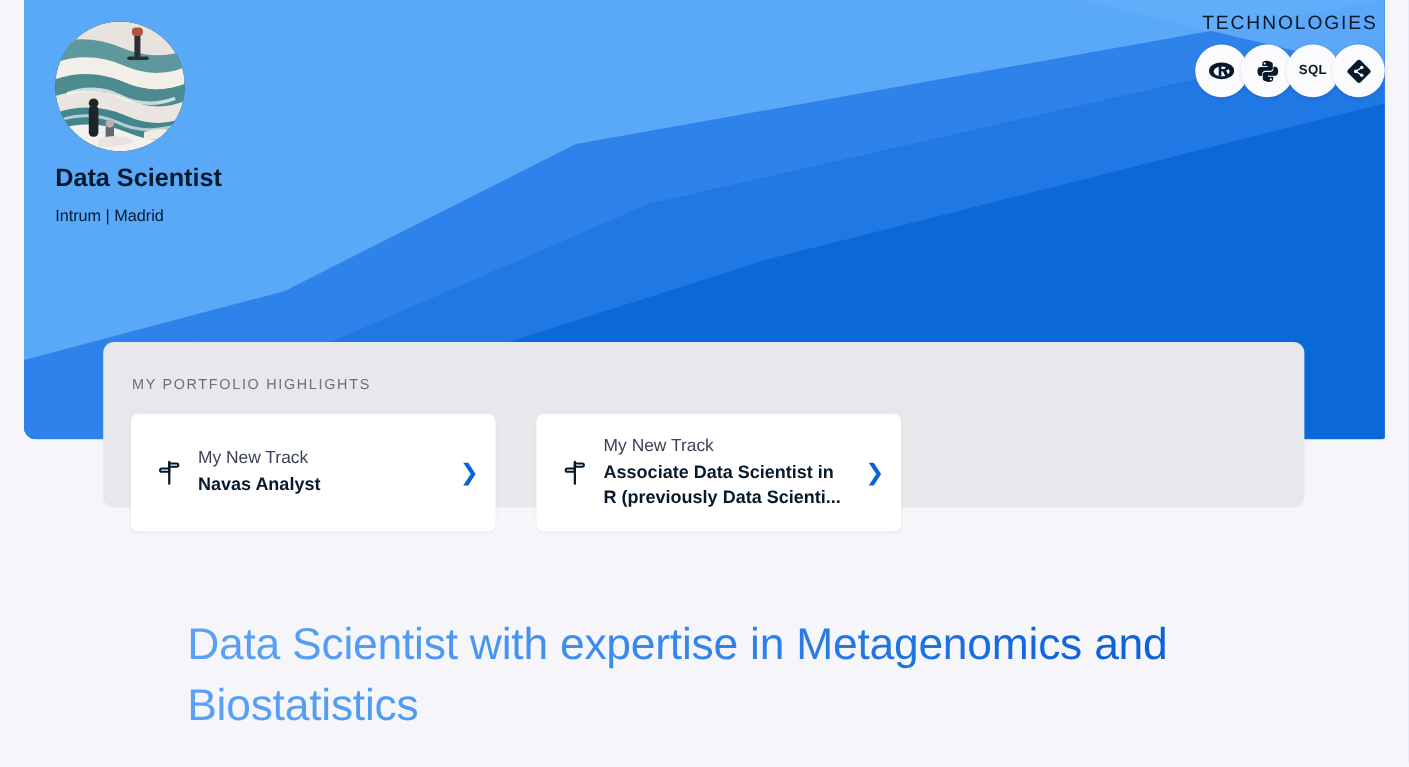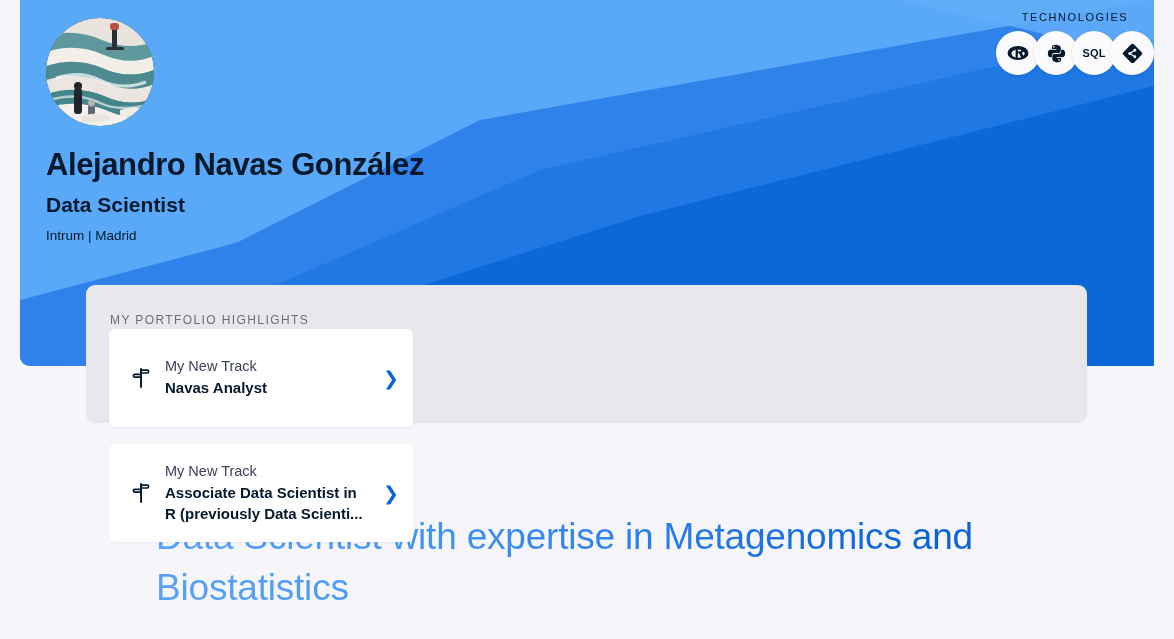--- a/index.html
+++ b/index.html
@@ -90,21 +90,21 @@
   
   .tech-block {
     position: absolute;
     right: 20px;
     top: 11px;
     z-index: 5;
     text-align: center;
   }
 
   .tech-label {
-    font-size: 11px;
+    font-size: 16px;
     letter-spacing: 1.6px;
     color: #05192d;
     font-weight: 500;
     text-align: center;
     margin-bottom: 8px;
   }
 
   .tech-icons {
     display: flex;
     align-items: center;
@@ -150,24 +150,23 @@
     top: 28px;
     font-size: 12px;
     letter-spacing: 1.4px;
     color: #6d6d7a;
     font-weight: 400;
   }
 
   .track-cards {
     position: absolute;
     left: 23px;
-    top: 44px;
-    display: flex;
-    gap: 17px;
-    flex-direction: column;
+    top: 60px;
+    display: flex;
+    gap: 34px;
   }
 
   .track-card {
     width: 304px;
     height: 98px;
     background: #ffffff;
     border-radius: 6px;
     display: flex;
     align-items: center;
     padding: 0 14px 0 22px;
@@ -277,21 +276,20 @@
           <rect x="60" y="29" width="18" height="3" rx="1.5" fill="#2a2f36"></rect>
           <rect x="28" y="70" width="8" height="26" rx="3.5" fill="#1f242b"></rect>
           <circle cx="32" cy="68" r="4" fill="#1f242b"></circle>
           <rect x="42" y="86" width="7" height="15" rx="3" fill="#5e6a72"></rect>
           <circle cx="45.5" cy="85" r="3.4" fill="#b9b3ab"></circle>
           <path d="M36 98 Q52 92 66 100 Q52 106 36 104 Z" fill="#e9e5de"></path>
           <path d="M74 92 Q90 86 104 94 Q90 100 74 98 Z" fill="#efece5"></path>
         </g>
       </svg>
     </div>
-    <div class="profile-name">Alejandro Navas González</div>
     <div class="profile-role">Data Scientist</div>
     <div class="profile-meta">Intrum | Madrid</div>
   </div>
 
   <div class="tech-block">
     <div class="tech-label">TECHNOLOGIES</div>
     <div class="tech-icons">
 
       <div class="tech-icon">
         <span>

